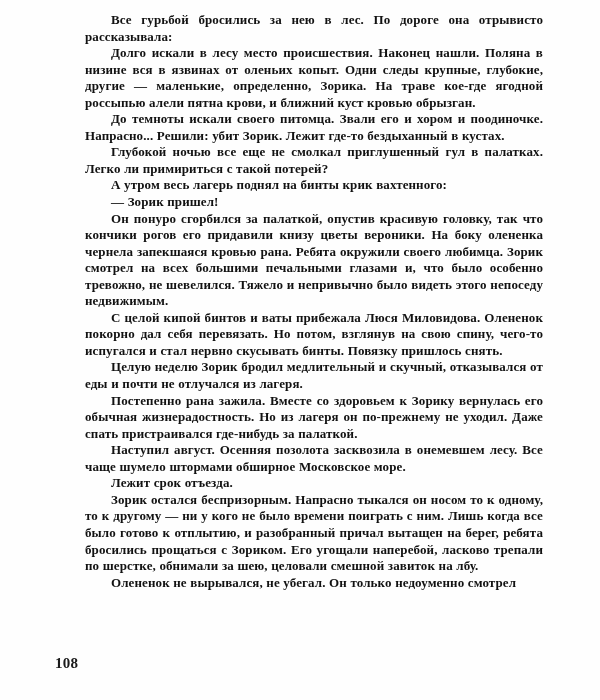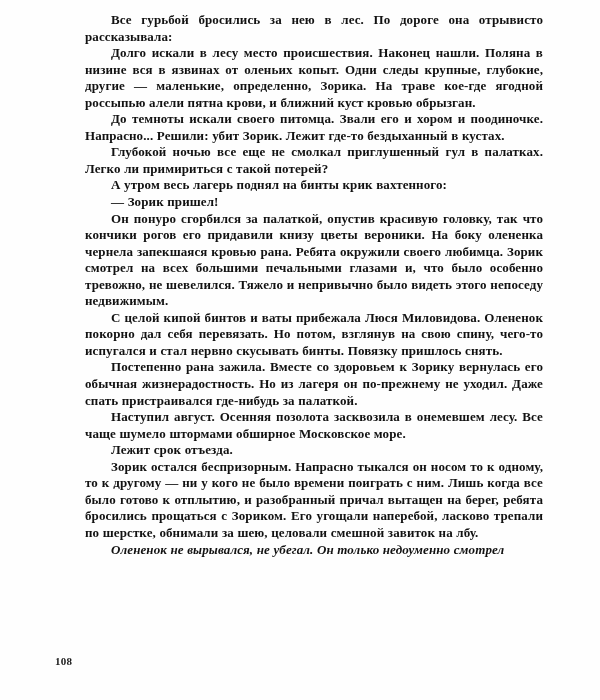--- a/index.html
+++ b/index.html
@@ -33,47 +33,47 @@
     font-size: 13.0px;
     line-height: 16.55px;
     color: #121212;
     font-weight: 700;
     letter-spacing: 0.1px;
     word-spacing: 0.2px;
     -webkit-font-smoothing: none;
   }
   .para:last-child {
     margin-bottom: 0;
-    font-style: italic;
   }
   .page-number {
     position: absolute;
     left: 55px;
     top: 655px;
-    font-size: 11px;
+    font-size: 15px;
     font-weight: 700;
     color: #1a1a1a;
     font-family: "Liberation Serif", "DejaVu Serif", serif;
     letter-spacing: 0.3px;
   }
 </style>
 </head>
 <body>
 
 <div class="page">
 
   <div class="text-block">
     <p class="para">Все гурьбой бросились за нею в лес. По дороге она отрывисто рассказывала:</p>
     <p class="para">Долго искали в лесу место происшествия. Наконец нашли. Поляна в низине вся в язвинах от оленьих копыт. Одни следы крупные, глубокие, другие — маленькие, определенно, Зорика. На траве кое-где ягодной россыпью алели пятна крови, и ближний куст кровью обрызган.</p>
     <p class="para">До темноты искали своего питомца. Звали его и хором и поодиночке. Напрасно... Решили: убит Зорик. Лежит где-то бездыханный в кустах.</p>
     <p class="para">Глубокой ночью все еще не смолкал приглушенный гул в палатках. Легко ли примириться с такой потерей?</p>
     <p class="para">А утром весь лагерь поднял на бинты крик вахтенного:</p>
     <p class="para">— Зорик пришел!</p>
     <p class="para">Он понуро сгорбился за палаткой, опустив красивую головку, так что кончики рогов его придавили книзу цветы вероники. На боку олененка чернела запекшаяся кровью рана. Ребята окружили своего любимца. Зорик смотрел на всех большими печальными глазами и, что было особенно тревожно, не шевелился. Тяжело и непривычно было видеть этого непоседу недвижимым.</p>
     <p class="para">С целой кипой бинтов и ваты прибежала Люся Миловидова. Олененок покорно дал себя перевязать. Но потом, взглянув на свою спину, чего-то испугался и стал нервно скусывать бинты. Повязку пришлось снять.</p>
+    <p class="para">Целую неделю Зорик бродил медлительный и скучный, отказывался от еды и почти не отлучался из лагеря.</p>
     <p class="para">Постепенно рана зажила. Вместе со здоровьем к Зорику вернулась его обычная жизнерадостность. Но из лагеря он по-прежнему не уходил. Даже спать пристраивался где-нибудь за палаткой.</p>
     <p class="para">Наступил август. Осенняя позолота засквозила в онемевшем лесу. Все чаще шумело штормами обширное Московское море.</p>
     <p class="para">Лежит срок отъезда.</p>
     <p class="para">Зорик остался беспризорным. Напрасно тыкался он носом то к одному, то к другому — ни у кого не было времени поиграть с ним. Лишь когда все было готово к отплытию, и разобранный причал вытащен на берег, ребята бросились прощаться с Зориком. Его угощали наперебой, ласково трепали по шерстке, обнимали за шею, целовали смешной завиток на лбу.</p>
     <p class="para">Олененок не вырывался, не убегал. Он только недоуменно смотрел</p>
   </div>
 
   <div class="page-number">108</div>
 
 </div>

